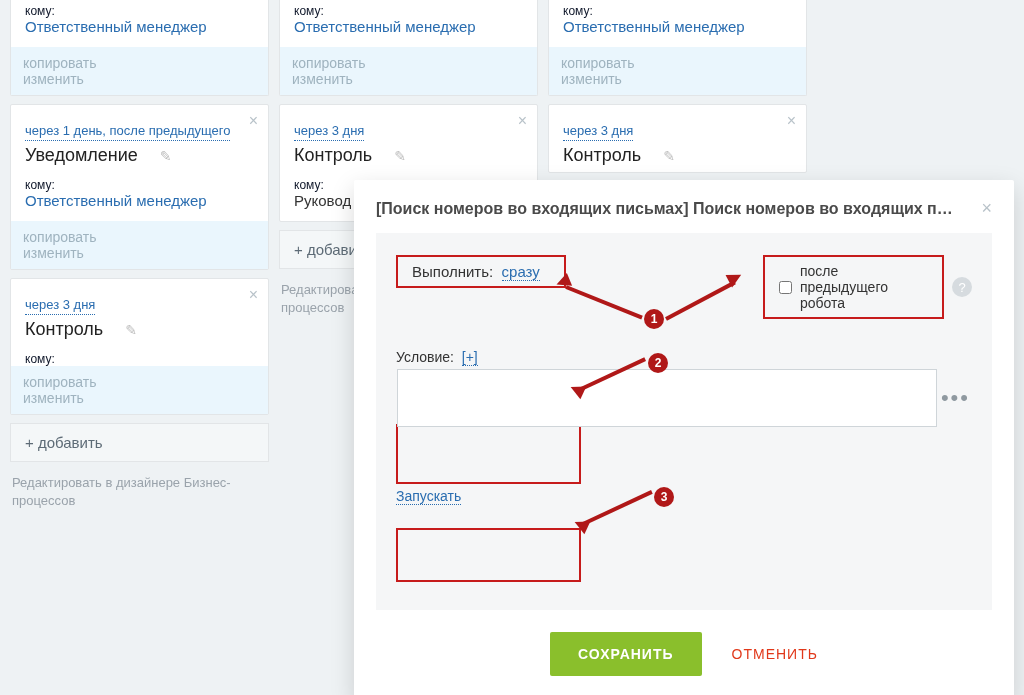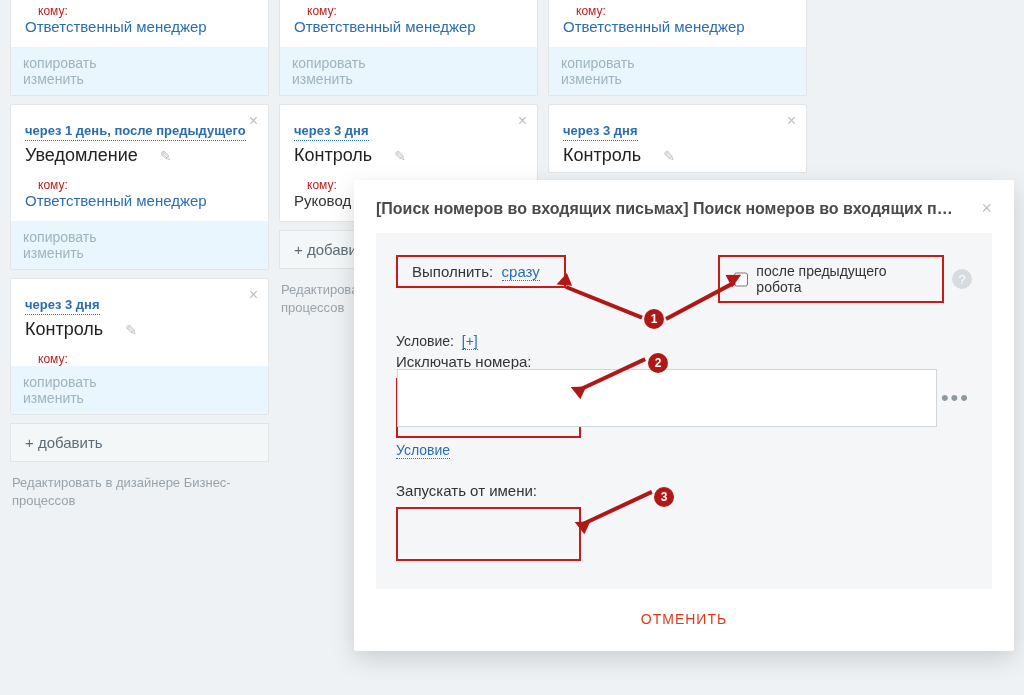--- a/index.html
+++ b/index.html
@@ -33,33 +33,32 @@
   }
   .card.top { border-top: none; margin-top: -2px; }
   .card-body { padding: 10px 14px 0 14px; }
   .trigger {
     color: #2a6db0;
     border-bottom: 1px dotted #2a6db0;
     font-size: 13px;
     display: inline-block;
     padding: 8px 0 2px 0;
     margin: 0 0 2px 0;
-    font-weight: bold;
   }
   .card h4 {
     font-size: 18px;
     font-weight: 400;
     color: #222;
     display: flex;
     align-items: center;
     gap: 22px;
     padding: 2px 0 6px 0;
   }
   .pencil { color: #bbb; font-size: 14px; }
-  .label-sm { font-size: 12px; color: #b91c1c; padding-left: 27px; margin-top: 6px; }
+  .label-sm { font-size: 12px; color: #0f172a; padding-left: 14px; margin-top: 6px; }
   .assignee { color: #2a6db0; font-size: 15px; padding: 0 14px 12px 14px; }
   .assignee.dark { color: #333; }
   .card-footer {
     background: #eaf6fd;
     display: flex;
     justify-content: space-between;
     padding: 8px 12px;
     font-size: 14px;
     color: #9fb3bf;
     flex-direction: column;
@@ -130,34 +129,34 @@
   .highlight-box {
     border: 2px solid #c61b1b;
     padding: 6px 14px;
   }
   .highlight-box.exec {
     width: 170px;
     font-size: 15px;
   }
   .v-link { color:#2a6db0; border-bottom:1px dotted #2a6db0; }
   .after-prev {
-    width: 226px;
+    width: 181px;
     display: flex;
     align-items: center;
     gap: 8px;
     margin-right: 2px;
   }
   .after-prev input[type=checkbox]{ width:15px; height:15px; }
   .help-q {
     display:inline-flex; align-items:center; justify-content:center;
     width:20px; height:20px; border-radius:50%;
     background:#d6dbdf; color:#fff; font-size:13px; margin-left:6px;
   }
   .field-label { font-size:15px; color:#333; margin-bottom:8px; }
-  .cond-row { margin-bottom:4px; }
+  .cond-row { margin-bottom:34px; }
   .exclude-wrap { margin-bottom:24px; }
   .exclude-box {
     border:2px solid #c61b1b;
     width:185px;
     height:60px;
     padding:4px;
     margin-bottom:4px;
   }
   .exclude-input {
     background:#fff;
@@ -340,25 +339,24 @@
 
     <div class="cond-row">
       <span>Условие:</span>&nbsp;&nbsp;<span class="v-link">[+]</span>
     </div>
 
     <div class="exclude-wrap">
       <div class="field-label">Исключать номера:</div>
       <div class="exclude-input"></div>
       <span class="dots3">•••</span>
       <div class="exclude-box"></div>
-      <span class="add-link">Условие</span>
+      <span class="add-link">Запускать</span>
     </div>
 
     <div class="runas-wrap">
-      <div class="field-label">Запускать от имени:</div>
 
       <div class="runas-box" style="height:54px;"></div>
     </div>
 
     <div class="bullet" style="left:268px; top:76px;">1</div>
     <div class="bullet" style="left:272px; top:120px;">2</div>
     <div class="bullet" style="left:278px; top:254px;">3</div>
 
     <div class="arrow-line" style="left:190px; top:52px; width:82px; transform:rotate(22deg);"></div>
     <div class="arrow-head" style="left:180px; top:42px; transform:rotate(-22deg);"></div>
@@ -368,15 +366,16 @@
 
     <div class="arrow-line" style="left:203px; top:155px; width:73px; transform:rotate(-25deg);"></div>
     <div class="arrow-head" style="left:194px; top:150px; transform:rotate(25deg);"></div>
 
     <div class="arrow-line" style="left:207px; top:289px; width:76px; transform:rotate(-25deg);"></div>
     <div class="arrow-head" style="left:198px; top:285px; transform:rotate(25deg);"></div>
 
   </div>
 
   <div class="modal-actions">
+    <button class="btn-save">СОХРАНИТЬ</button>
     <button class="btn-cancel">ОТМЕНИТЬ</button>
   </div>
 </div>
 
 </body></html>

